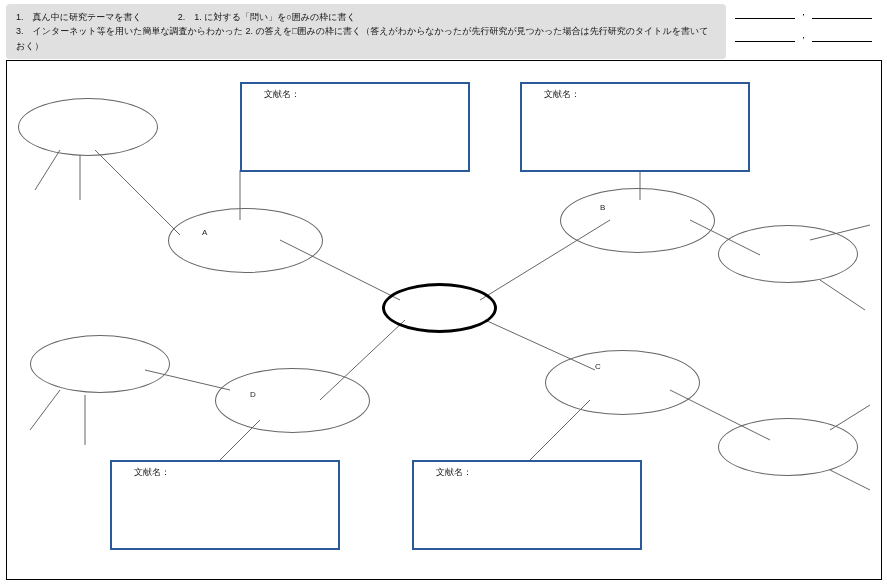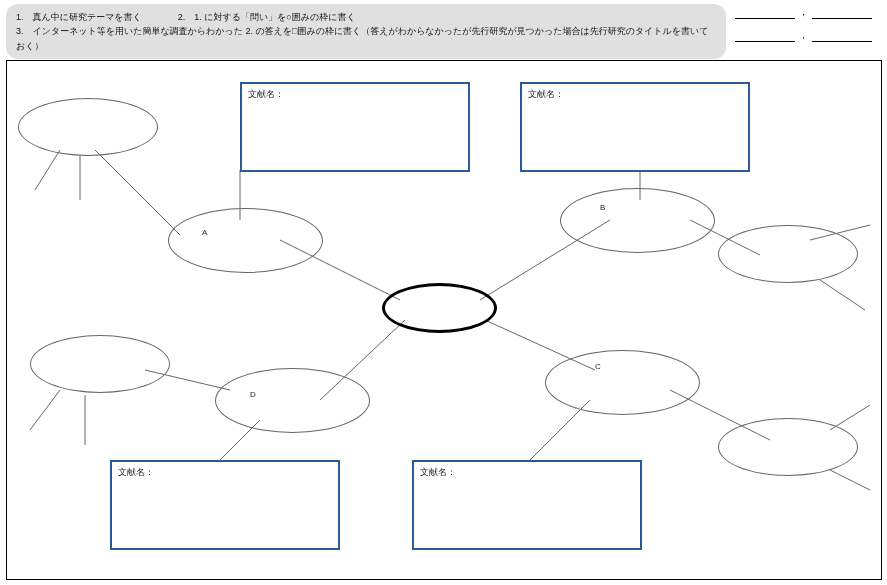--- a/index.html
+++ b/index.html
@@ -7,21 +7,21 @@
     font-family: "MS Gothic", "Hiragino Sans", sans-serif;
     background: #fff;
     width: 887px;
     height: 585px;
     position: relative;
     overflow: hidden;
   }
   .abs { position: absolute; }
   .instructions {
     background: #e0e0e0;
-    border-radius: 12px;
+    border-radius: 4px;
     padding: 6px 10px;
     font-size: 9px;
     line-height: 1.6;
     color: #111;
   }
   .sig-line {
     border-bottom: 1px solid #000;
     height: 12px;
   }
   .main-frame {
@@ -32,21 +32,21 @@
     border-radius: 50%;
   }
   .center-ellipse {
     border: 3px solid #000;
     border-radius: 50%;
   }
   .refbox {
     border: 2px solid #2a5a9a;
     background: #fff;
     font-size: 9px;
-    padding: 4px 6px;
+    padding: 4px 22px;
     color: #222;
   }
   .node-label {
     font-size: 8px;
     color: #222;
   }
   svg.lines {
     position: absolute;
     left: 0; top: 0;
     width: 887px; height: 585px;

